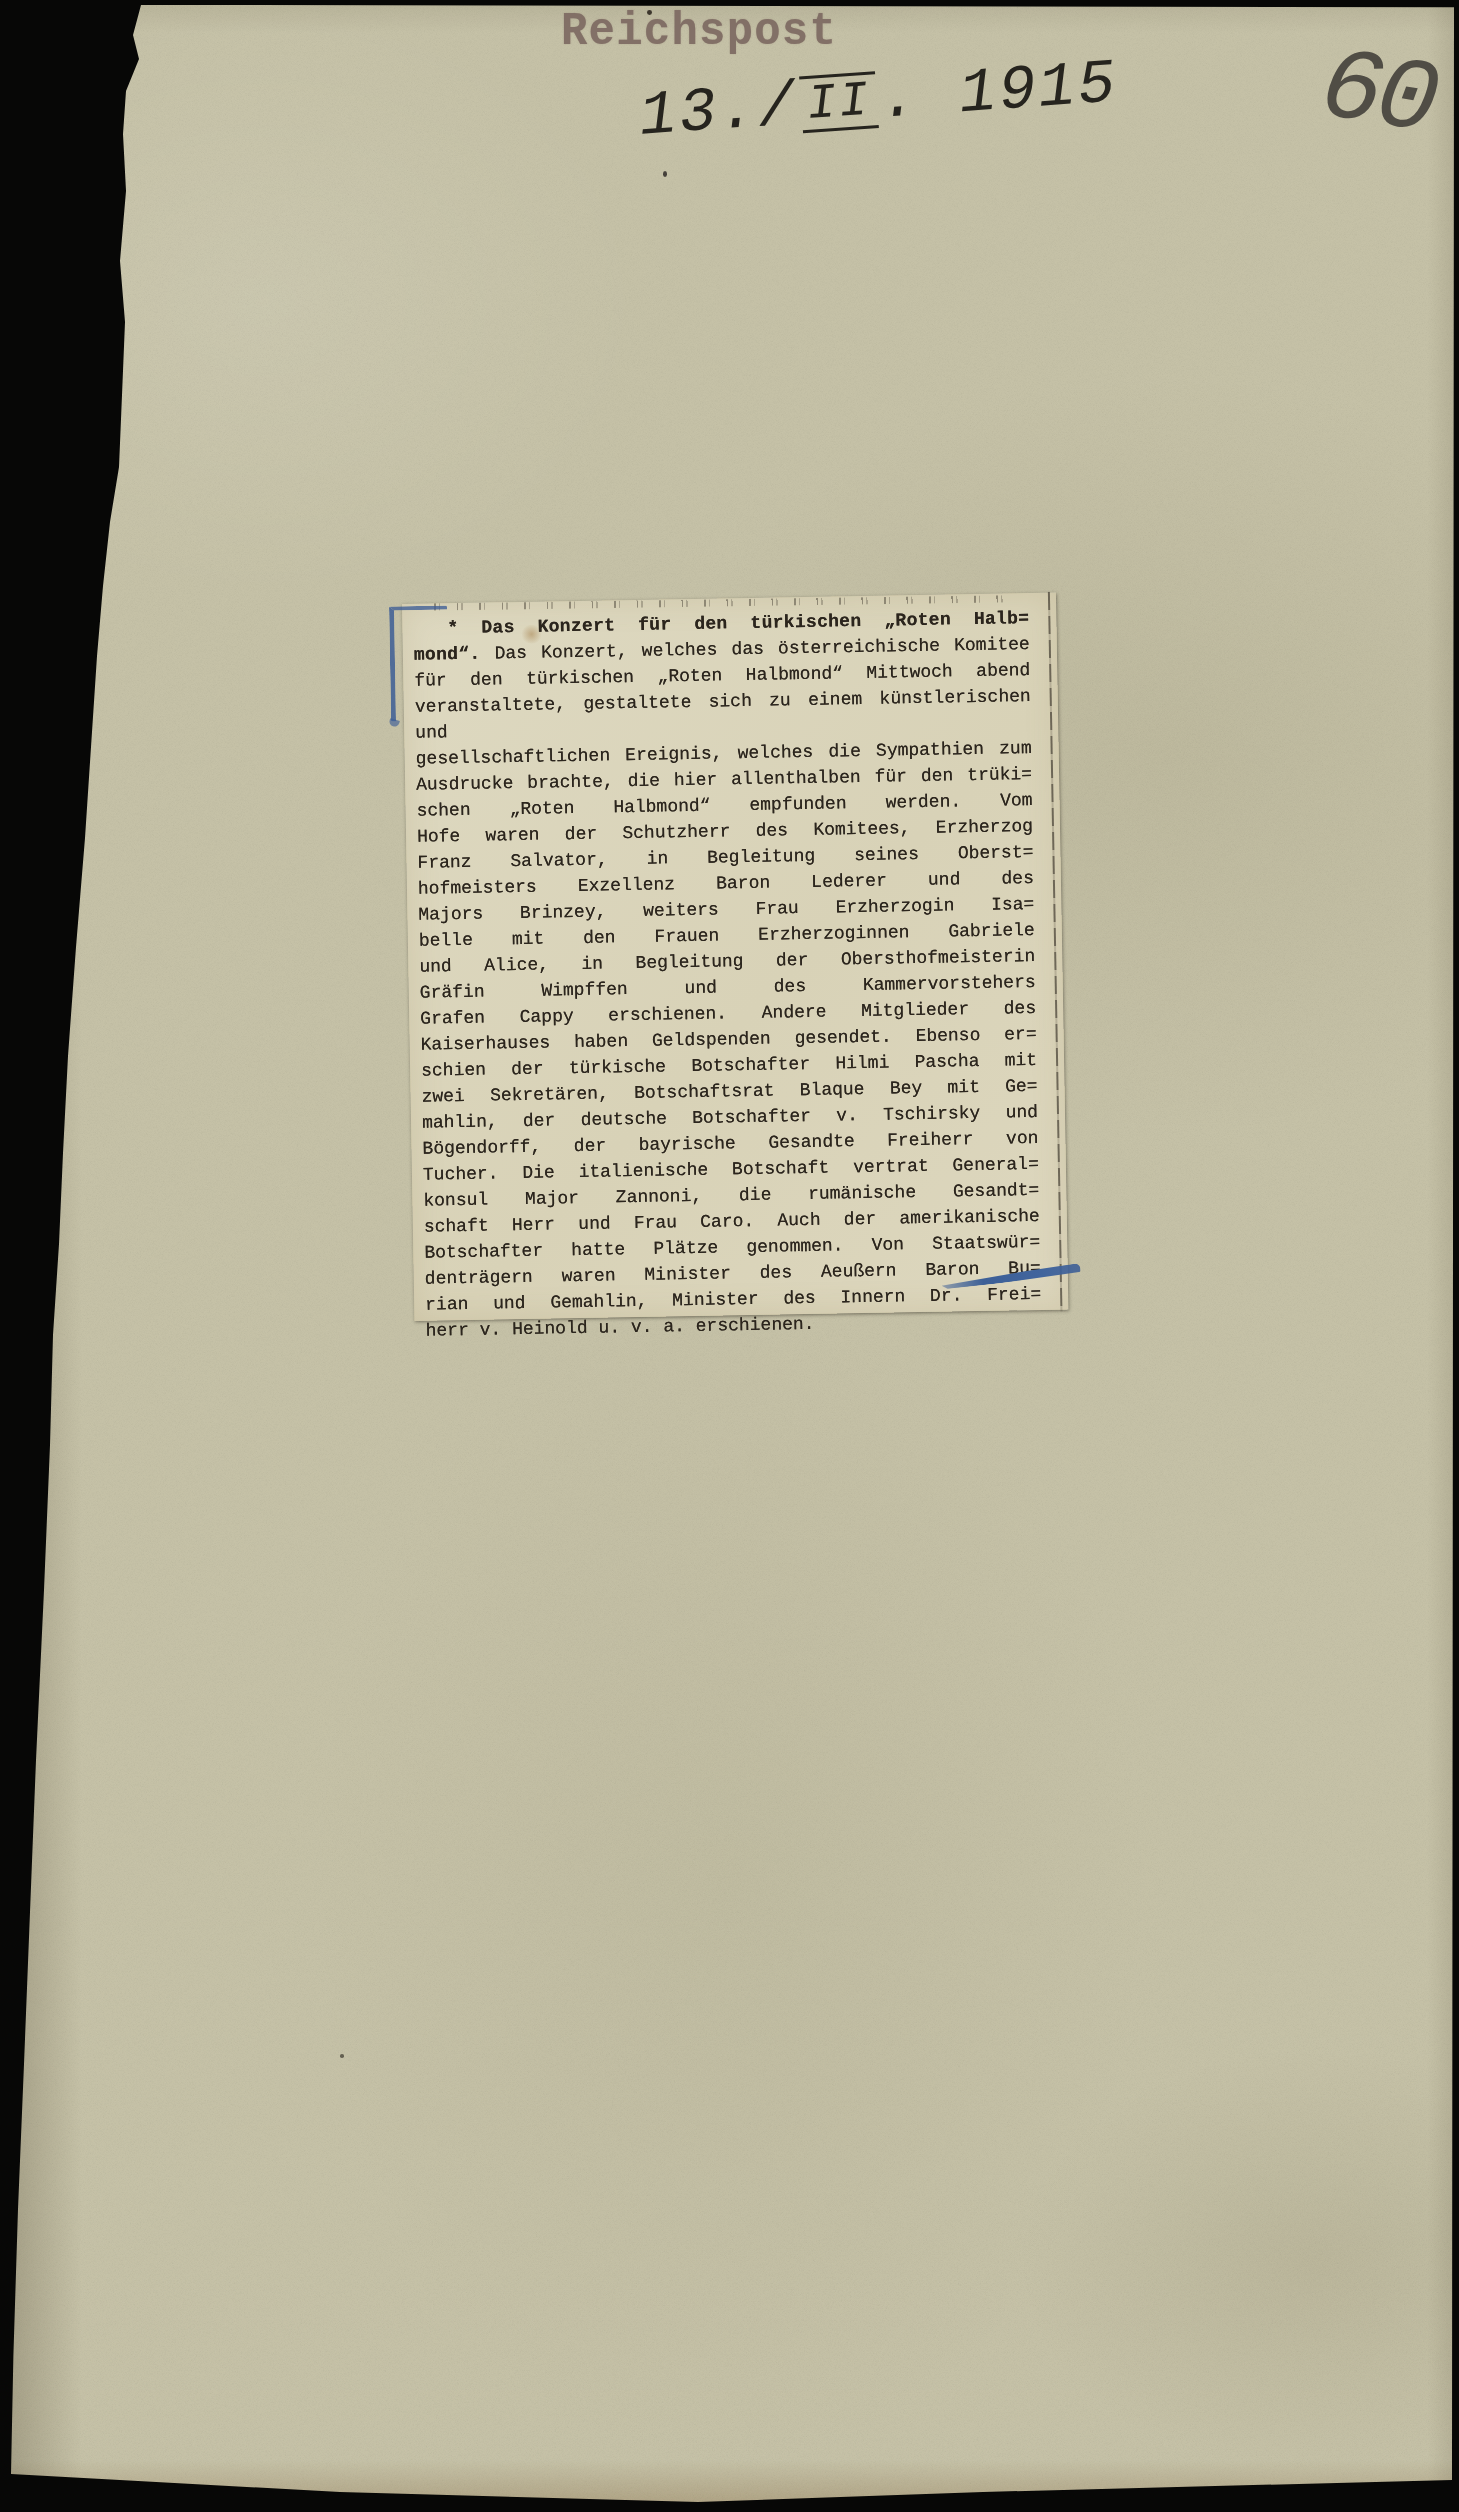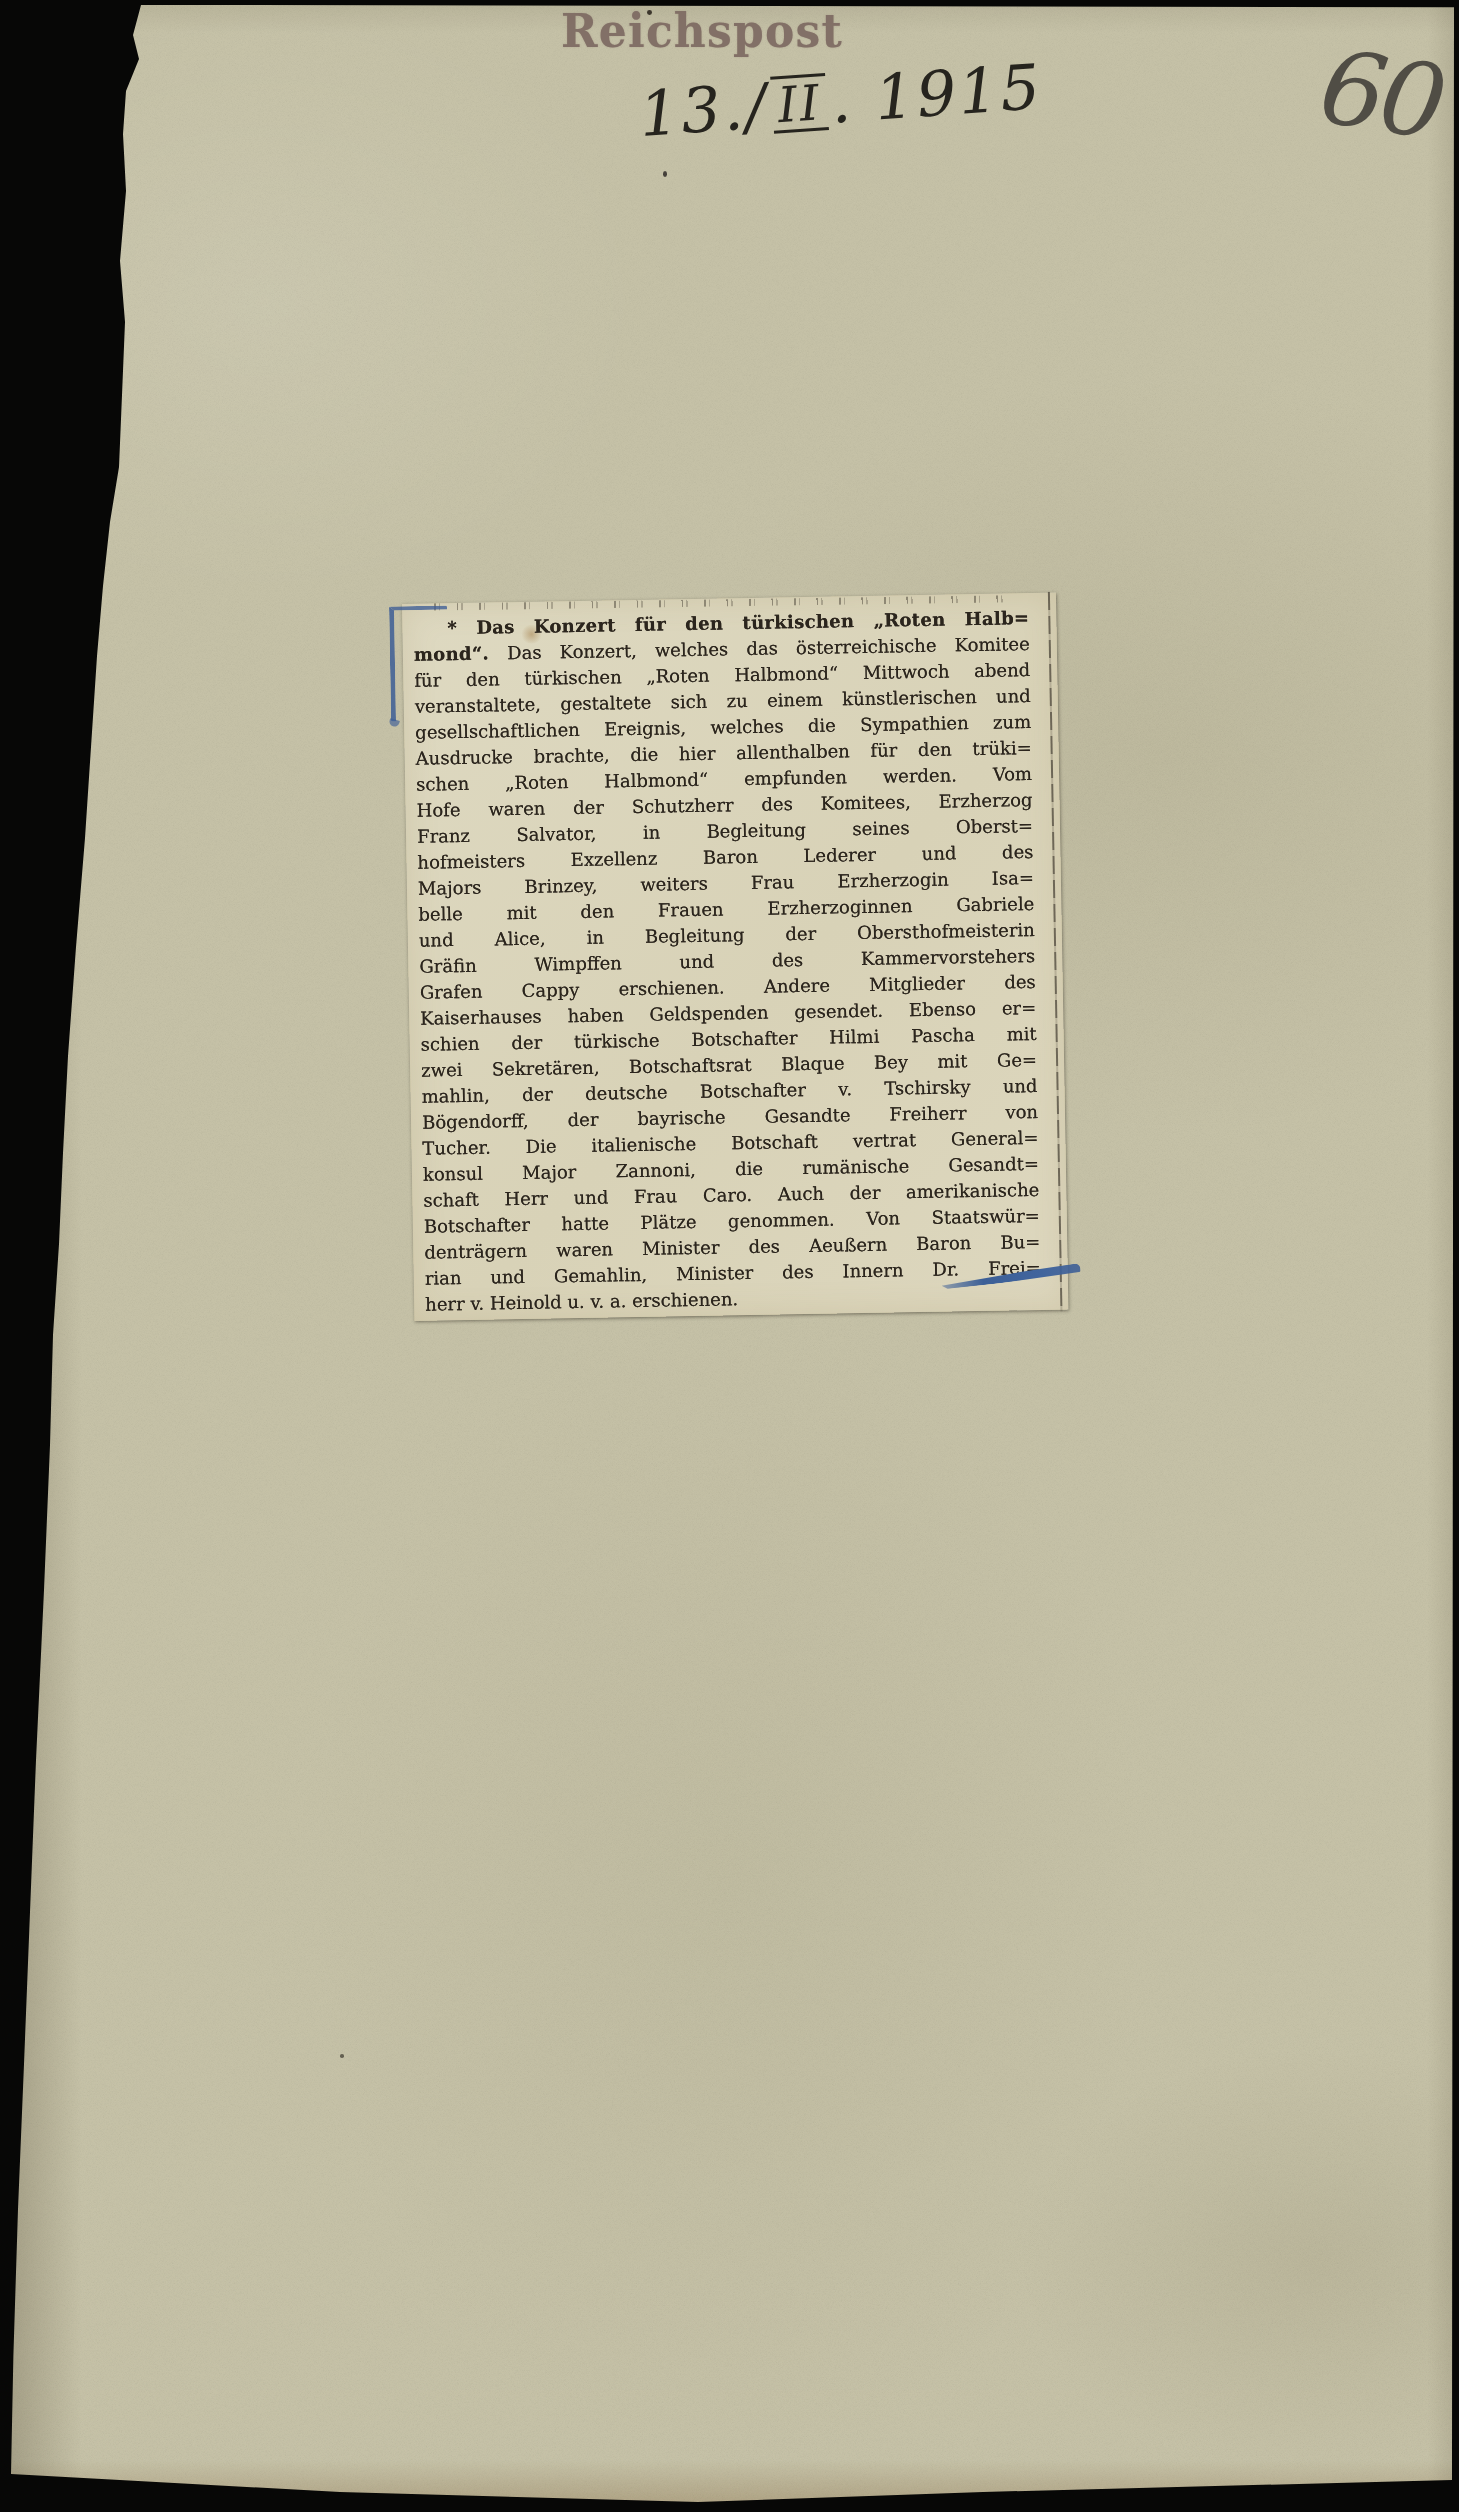--- a/index.html
+++ b/index.html
@@ -17,20 +17,21 @@
       radial-gradient(425px 303px at 90% 90%, rgba(110,100,70,.12), transparent 70%),
       #c8c4a9;
     clip-path: polygon(
       141px 4.9px, 1454px 7.3px, 1452px 2480px, 983px 2492px, 698px 2502px,
       340px 2492px, 11px 2474px, 13.4px 2355px, 18px 2209px, 24px 2064px,
       30px 1912px, 36px 1760px, 44px 1590px, 50px 1445px, 53px 1335px,
       59px 1244px, 63px 1153px, 68px 1056px, 76px 947px, 85px 838px,
       91px 747px, 97px 656px, 103px 586px, 110px 522px, 119px 467px,
       122px 395px, 125px 322px, 120px 261px, 126px 191px, 123px 134px,
       126px 91px, 139px 59px, 133px 35px);
+    font-family: Liberation Mono, monospace;
   }
   .paper-shade { position:absolute; inset:0; pointer-events:none;
     background:
       linear-gradient(90deg,  rgba(55,45,25,.26), transparent 82px),
       linear-gradient(270deg, rgba(55,45,25,.14), transparent 33px),
       linear-gradient(0deg,   rgba(110,75,30,.30), transparent 52px),
       linear-gradient(180deg, rgba(55,45,25,.10), transparent 33px);
   }
   .tex { position:absolute; inset:0; opacity:.16; mix-blend-mode:multiply; }
 

